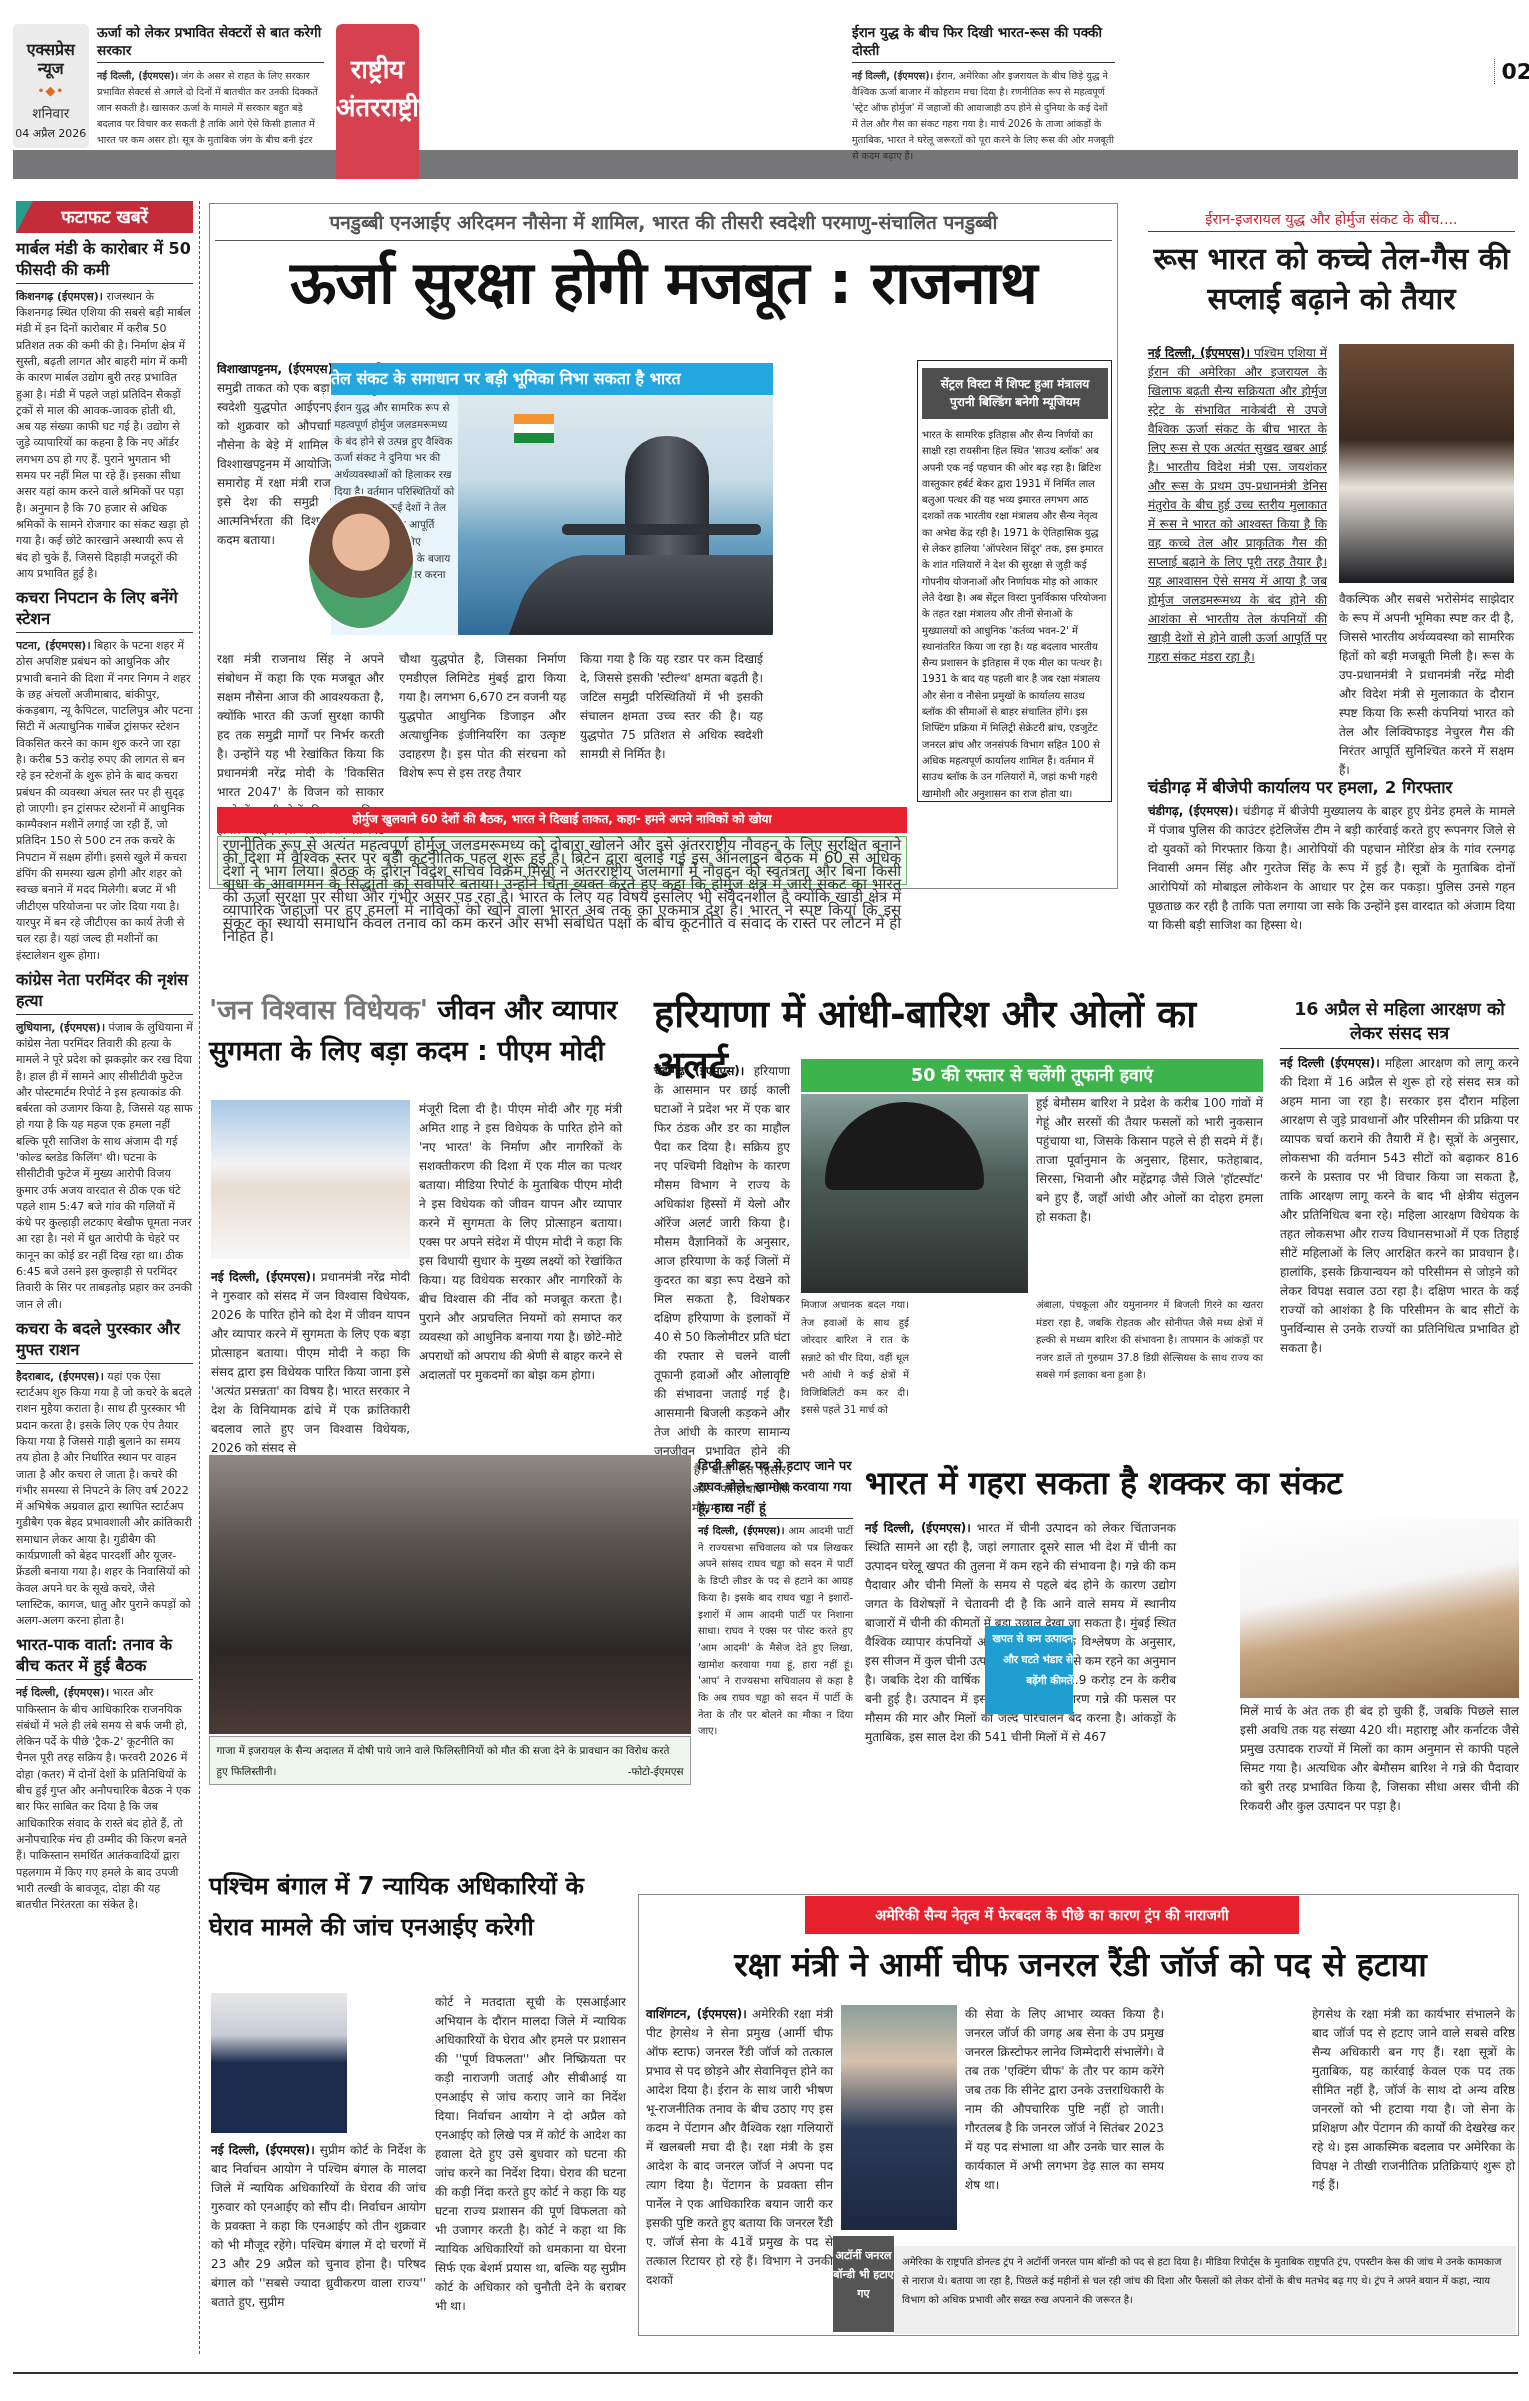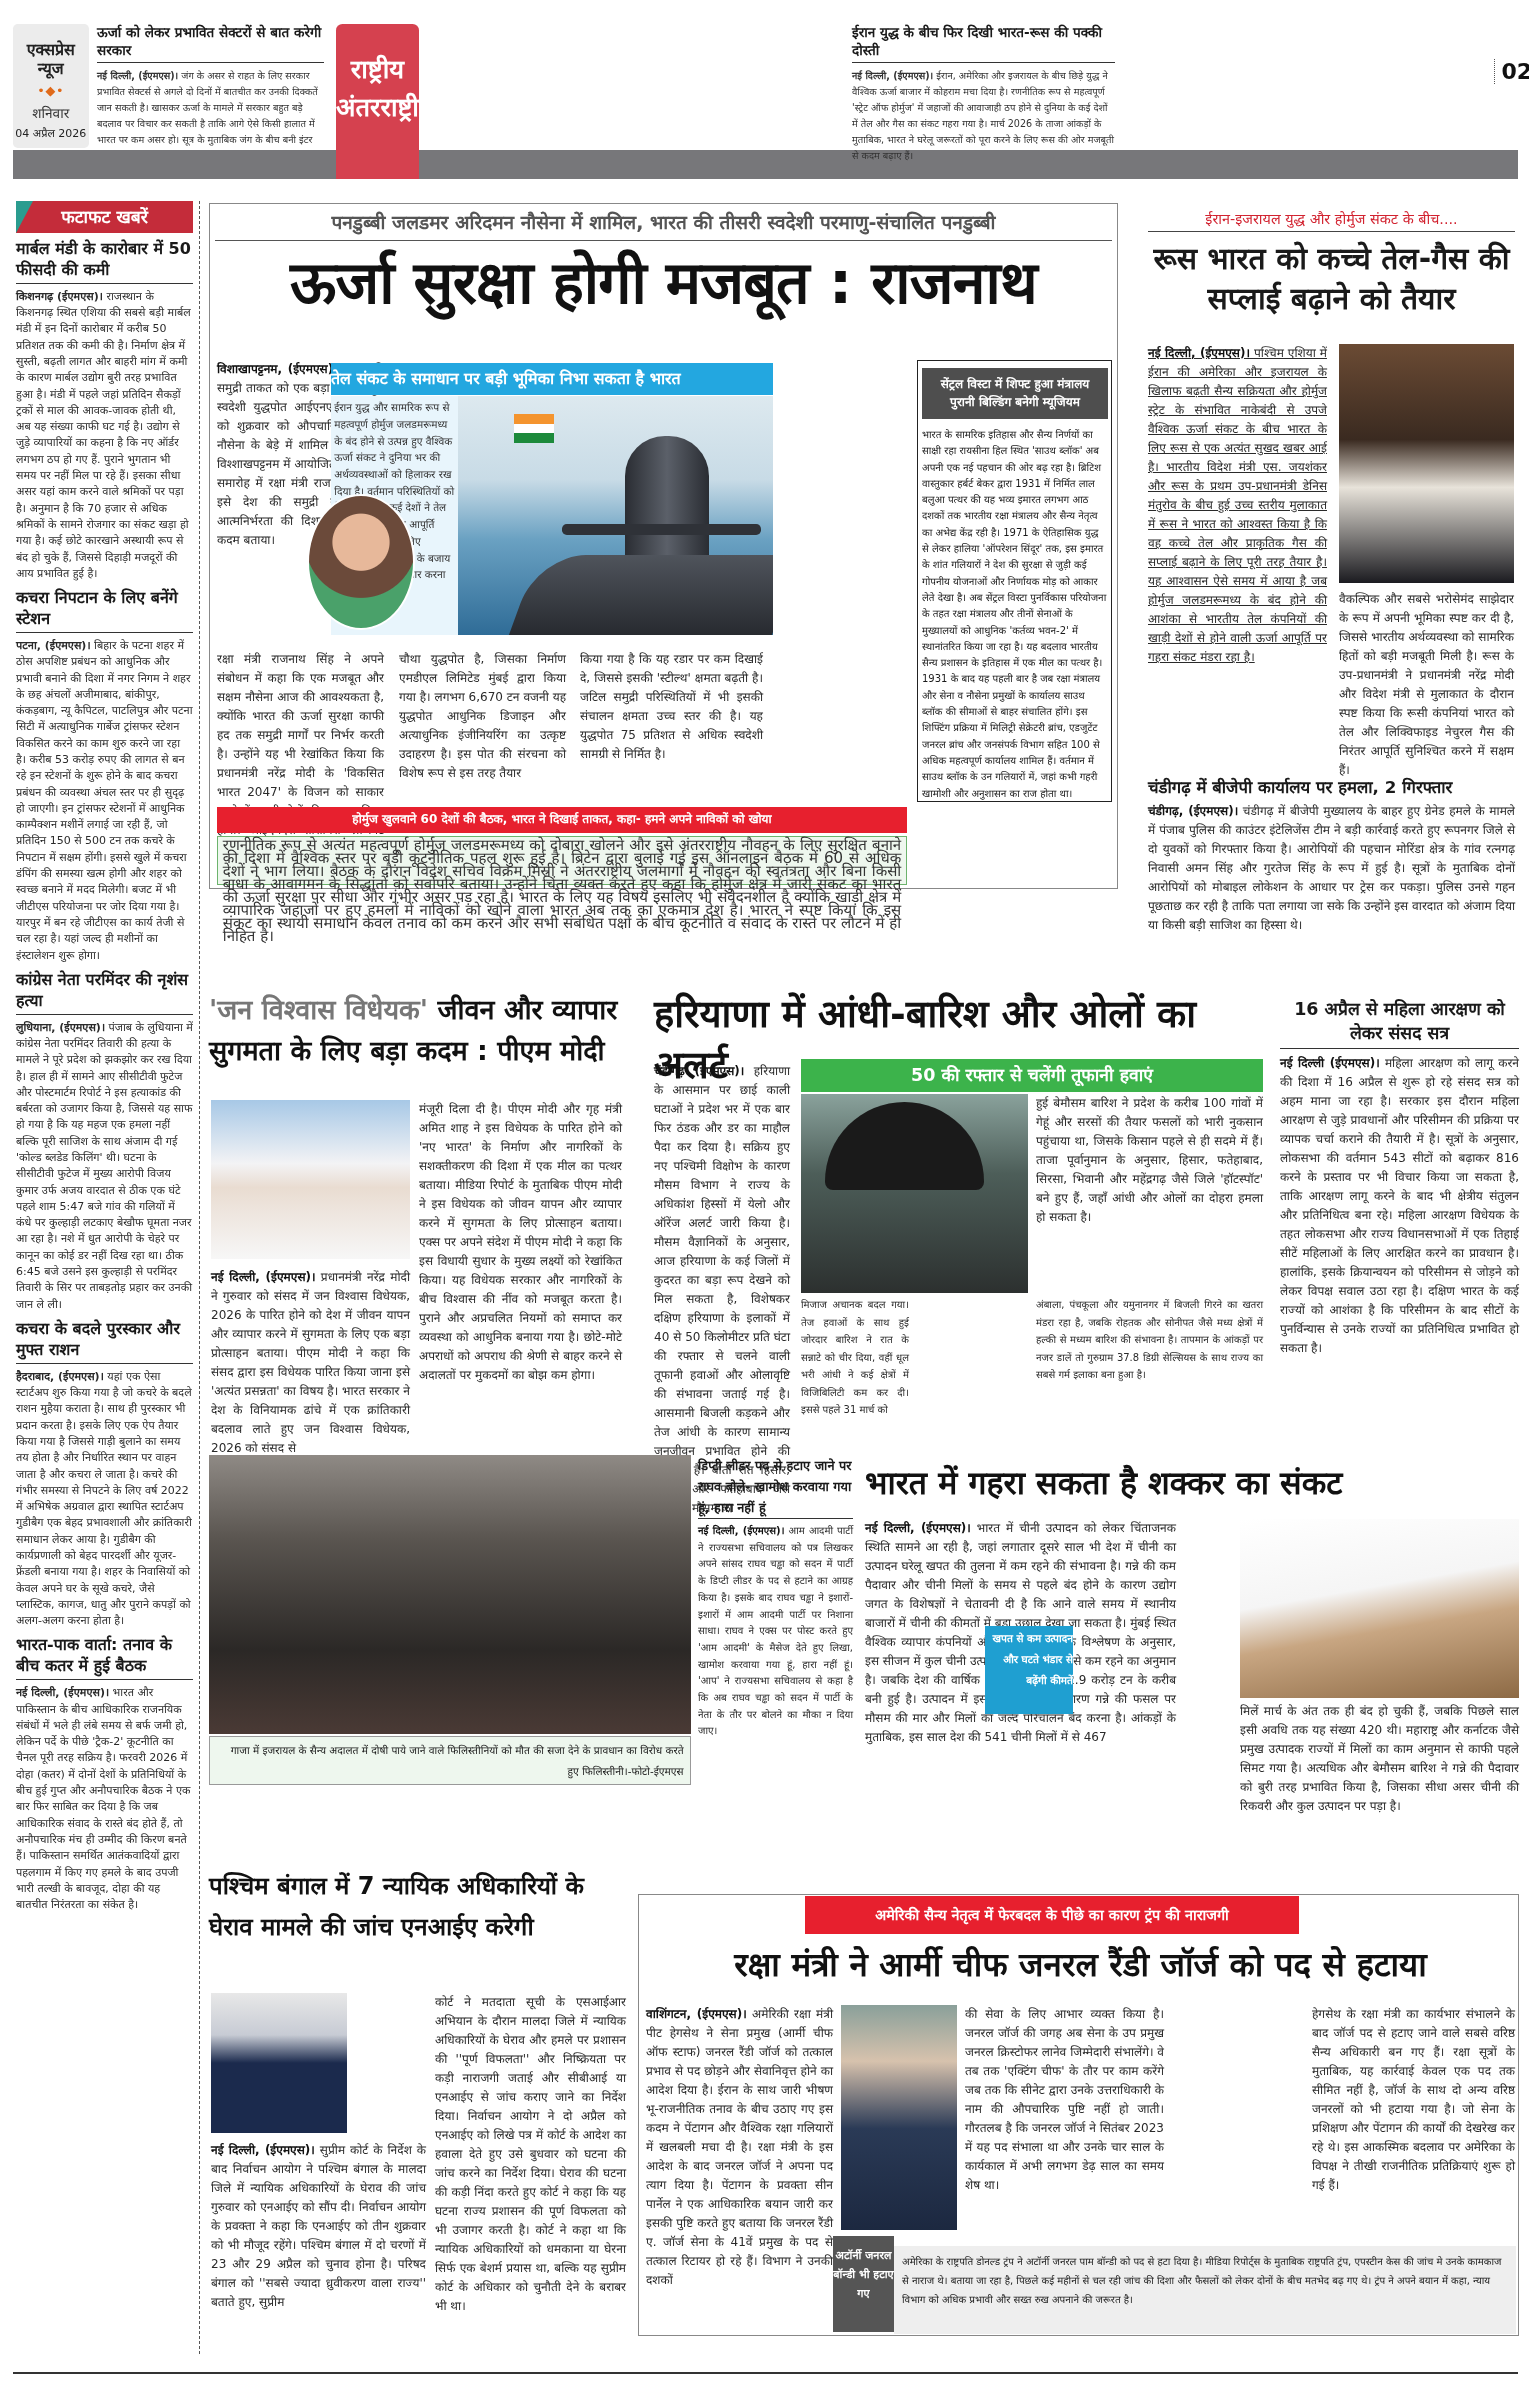--- a/index.html
+++ b/index.html
@@ -77,21 +77,21 @@
   #rain-photo { left: 801px; top: 1094px; width: 227px; height: 199px; background: linear-gradient(180deg,#8aa29c,#4d5e59 40%,#2c302f); }
   #umbrella { left: 24px; top: 8px; width: 159px; height: 88px; background: #1a1a1a; border-radius: 80px 80px 8px 8px; }
   #har-text-2 { left: 1036px; top: 1094px; width: 227px; }
   #har-text-3 { left: 801px; top: 1296px; width: 108px; font-size: 10px; line-height: 17.5px; }
   #har-text-5 { left: 1036px; top: 1296px; width: 227px; font-size: 10px; line-height: 17.5px; }
   #women-headline { left: 1280px; top: 997px; width: 239px; font-size: 17.5px; font-weight: bold; text-align: center; line-height: 24px; border-bottom: 1.6px solid #333; padding-bottom: 3.2px; }
   #women-text { left: 1280px; top: 1054px; width: 239px; }
 
   
   #gaza-photo { left: 209px; top: 1455px; width: 482px; height: 279px; background: linear-gradient(180deg,#8f8a85,#5a5550 30%,#2b2826 70%,#4a3a35); }
-  #gaza-caption { left: 209px; top: 1736px; width: 482px; height: 49px; background: #eef7ee; border: 0.8px solid #999; font-size: 10.4px; line-height: 21px; padding: 3.2px 6.4px; text-align: right; }
+  #gaza-caption { left: 209px; top: 1736px; width: 482px; height: 49px; background: #eef7ee; border: 0.8px solid #999; font-size: 10.4px; line-height: 21px; padding: 3.2px 6.4px; }
   #raghav-headline { left: 698px; top: 1455px; width: 155px; font-size: 12.8px; font-weight: bold; line-height: 21px; border-bottom: 1.6px solid #333; }
   #raghav-text { left: 698px; top: 1523px; width: 155px; font-size: 10px; line-height: 16.7px; }
   #sugar-headline { left: 865px; top: 1459px; width: 654px; font-size: 32px; font-weight: bold; line-height: 48px; color: #111; }
   #sugar-text { left: 865px; top: 1519px; width: 311px; }
   #sugar-callout { left: 985px; top: 1626px; width: 88px; height: 88px; background: #1f9fd1; color: #fff; font-size: 10.4px; font-weight: bold; text-align: right; line-height: 21px; padding-top: 2.4px; }
   #sugar-photo { left: 1240px; top: 1519px; width: 279px; height: 179px; background: linear-gradient(170deg,#fff 0%,#f5f5f5 40%,#c8a682 60%,#8d6a45 100%); }
   #sugar-text-2 { left: 1240px; top: 1702px; width: 279px; }
 
   
   #wb-headline { left: 209px; top: 1866px; width: 415px; font-size: 24px; font-weight: bold; line-height: 41px; color: #111; }
@@ -152,21 +152,21 @@
     <p><b>हैदराबाद, (ईएमएस)।</b> <span>यहां एक ऐसा स्टार्टअप शुरु किया गया है जो कचरे के बदले राशन मुहैया कराता है। साथ ही पुरस्कार भी प्रदान करता है। इसके लिए एक ऐप तैयार किया गया है जिससे गाड़ी बुलाने का समय तय होता है और निर्धारित स्थान पर वाहन जाता है और कचरा ले जाता है। कचरे की गंभीर समस्या से निपटने के लिए वर्ष 2022 में अभिषेक अग्रवाल द्वारा स्थापित स्टार्टअप गुडीबैग एक बेहद प्रभावशाली और क्रांतिकारी समाधान लेकर आया है। गुडीबैग की कार्यप्रणाली को बेहद पारदर्शी और यूजर-फ्रेंडली बनाया गया है। शहर के निवासियों को केवल अपने घर के सूखे कचरे, जैसे प्लास्टिक, कागज, धातु और पुराने कपड़ों को अलग-अलग करना होता है।</span></p>
   </div>
   <div class="brief">
     <h4>भारत-पाक वार्ता: तनाव के बीच कतर में हुई बैठक</h4>
     <p><b>नई दिल्ली, (ईएमएस)।</b> <span>भारत और पाकिस्तान के बीच आधिकारिक राजनयिक संबंधों में भले ही लंबे समय से बर्फ जमी हो, लेकिन पर्दे के पीछे 'ट्रैक-2' कूटनीति का चैनल पूरी तरह सक्रिय है। फरवरी 2026 में दोहा (कतर) में दोनों देशों के प्रतिनिधियों के बीच हुई गुप्त और अनौपचारिक बैठक ने एक बार फिर साबित कर दिया है कि जब आधिकारिक संवाद के रास्ते बंद होते हैं, तो अनौपचारिक मंच ही उम्मीद की किरण बनते हैं। पाकिस्तान समर्थित आतंकवादियों द्वारा पहलगाम में किए गए हमले के बाद उपजी भारी तल्खी के बावजूद, दोहा की यह बातचीत निरंतरता का संकेत है।</span></p>
   </div>
 </div>
 <div id="left-divider" class="abs"></div>
 
 <div id="lead-frame" class="abs"></div>
-<div id="lead-kicker" class="abs">पनडुब्बी जलडमर अरिदमन नौसेना में शामिल, भारत की तीसरी स्वदेशी परमाणु-संचालित पनडुब्बी</div>
+<div id="lead-kicker" class="abs">पनडुब्बी एनआईए अरिदमन नौसेना में शामिल, भारत की तीसरी स्वदेशी परमाणु-संचालित पनडुब्बी</div>
 <div id="lead-headline" class="abs">ऊर्जा सुरक्षा होगी मजबूत : राजनाथ</div>
 <div id="lead-text-1" class="abs body-text"><b>विशाखापट्टनम, (ईएमएस)।</b> <span>भारत की समुद्री ताकत को एक बड़ा बल देते हुए स्वदेशी युद्धपोत आईएनएस तारागिरी को शुक्रवार को औपचारिक रूप से नौसेना के बेड़े में शामिल किया गया। विश्शाखपट्टनम में आयोजित कमीशनिंग समारोह में रक्षा मंत्री राजनाथ सिंह ने इसे देश की समुद्री सुरक्षा और आत्मनिर्भरता की दिशा में महत्वपूर्ण कदम बताया।</span></div>
 <div id="blue-banner" class="abs">तेल संकट के समाधान पर बड़ी भूमिका निभा सकता है भारत</div>
 <div id="blue-side" class="abs">ईरान युद्ध और सामरिक रूप से महत्वपूर्ण होर्मुज जलडमरूमध्य के बंद होने से उत्पन्न हुए वैश्विक ऊर्जा संकट ने दुनिया भर की अर्थव्यवस्थाओं को हिलाकर रख दिया है। वर्तमान परिस्थितियों को देखते हुए अब कई देशों ने तेल और गैस की निर्बाध आपूर्ति सुनिश्चित करने के लिए पारंपरिक समुद्री मार्गों के बजाय ठोस विकल्पों पर विचार करना शुरू कर दिया है।</div>
 <div id="sub-img" class="img">
   <div id="flag" class="abs"></div>
   <div id="sub-body" class="abs"></div>
   <div id="sub-fin" class="abs"></div>
   <div id="sub-hull" class="abs"></div>
 </div>

